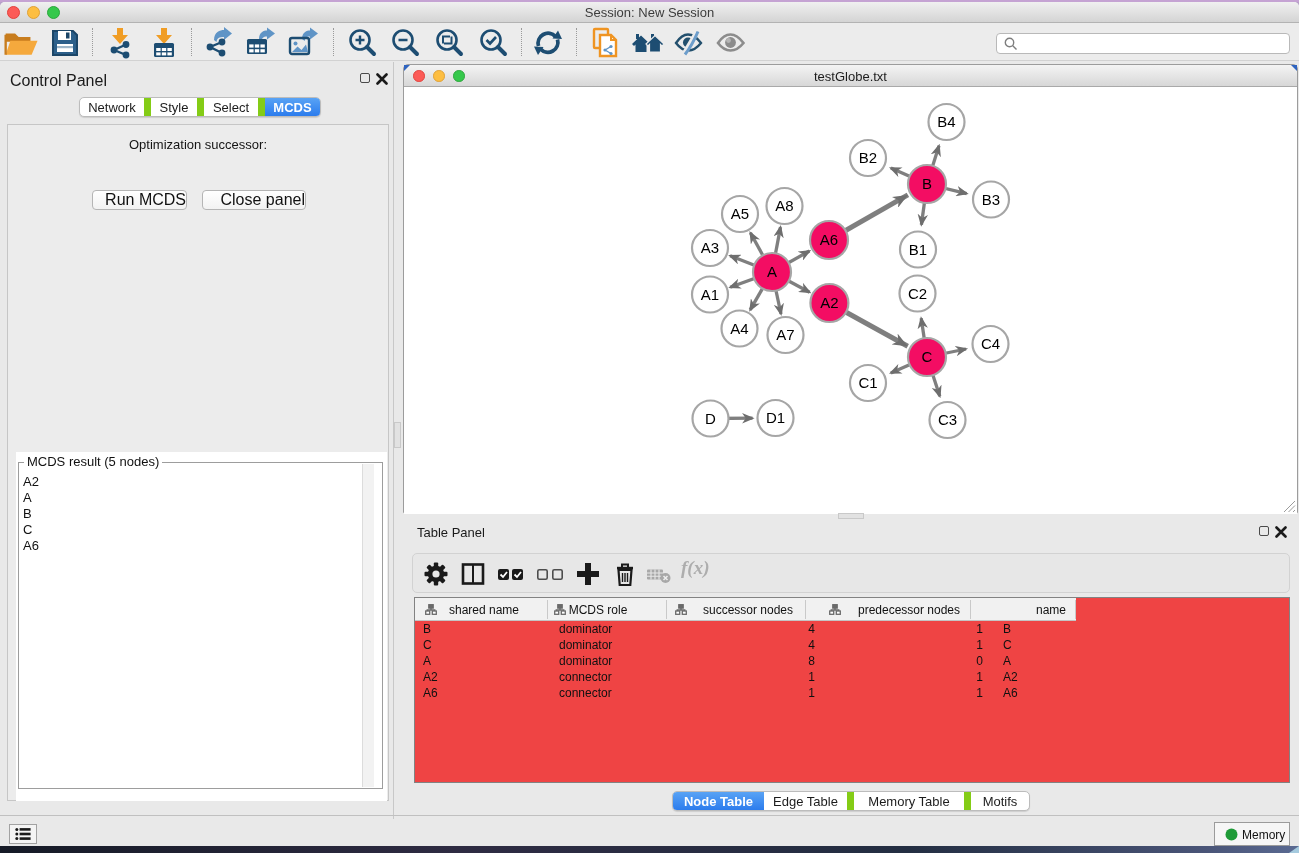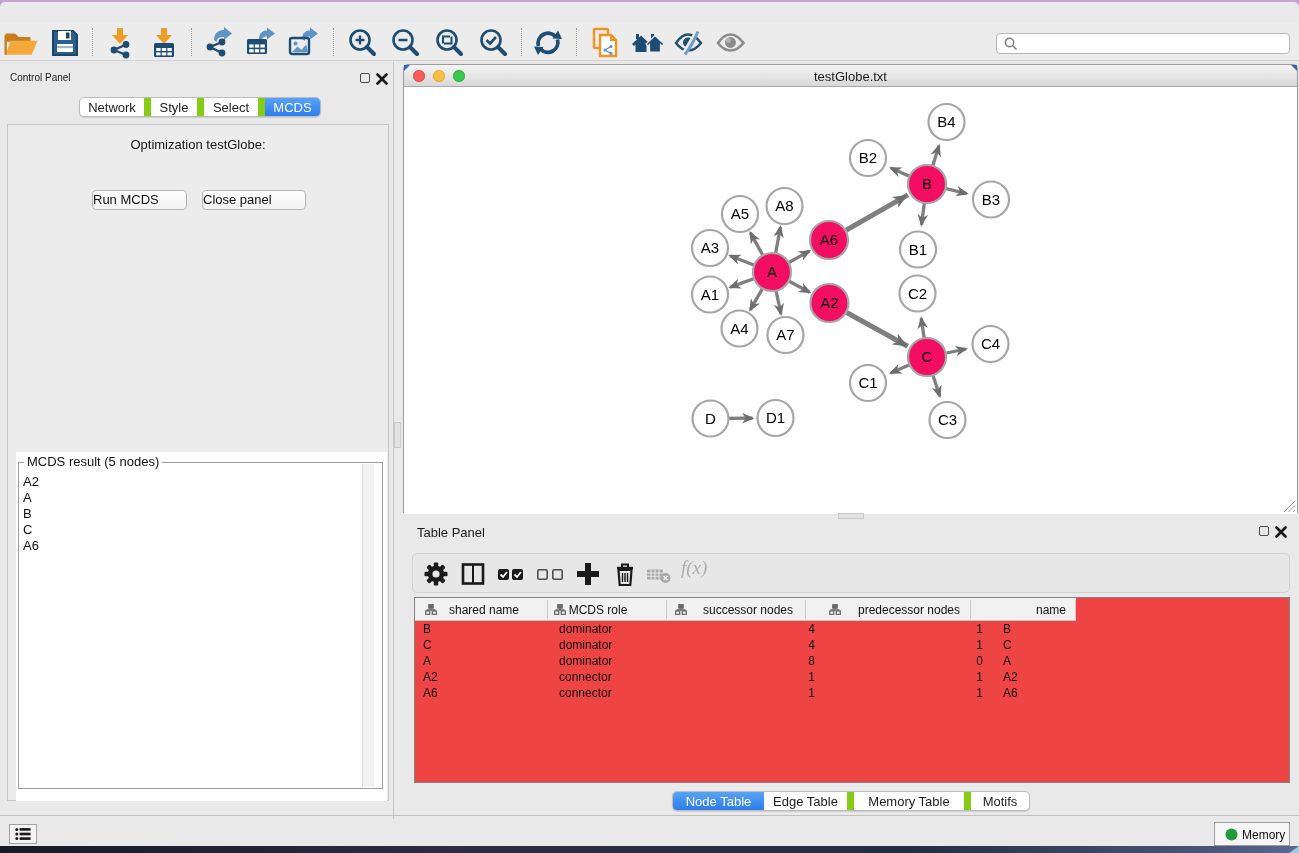--- a/index.html
+++ b/index.html
@@ -11,42 +11,48 @@
 
 #titlebar { left:0; top:0; width:1299px; height:21px; background:linear-gradient(#f0f0f0,#d4d4d4); border-bottom:1px solid #b3b3b3; }
 #titlebar .tl { position:absolute; top:4px; width:13px; height:13px; border-radius:50%; }
 #title-text { position:absolute; top:3px; width:100%; text-align:center; font-size:13px; color:#3c3c3c; }
 #toolbar { left:0; top:21px; width:1299px; height:38px; background:#ececec; border-bottom:1px solid #d2d2d2; }
 .tbsep { position:absolute; top:5px; height:28px; width:1px; border-left:1px dotted #9a9a9a; }
 .ticon { position:absolute; top:3px; }
 #searchbox { position:absolute; left:996px; top:10px; width:294px; height:21px; background:#fff; border:1px solid #b9b9b9; border-radius:4px; }
 
 #cpanel { left:0; top:60px; width:394px; height:757px; background:#e9e9e9; border-right:1px solid #c8c8c8; }
-.paneltitle { font-size:10px; color:#1a1a1a; }
+.paneltitle { font-size:16px; color:#1a1a1a; }
 .winbtn-sq { position:absolute; width:10px; height:10px; border:1.5px solid #4a4a4a; border-radius:2px; background:transparent; }
 .seg { position:absolute; display:flex; height:20px; border:1px solid #bcbcbc; border-radius:5px; background:#fff; box-shadow:0 1px 1px rgba(0,0,0,0.12); overflow:hidden; font-size:13px; }
 .seg > div { display:flex; align-items:center; justify-content:center; color:#1c1c1c; border-right:7px solid #84cc16; }
 .seg > div:last-child { border-right:none; }
-.seg > div.on { background:linear-gradient(#59a3f5,#2c7ced); color:#fff; border-right:none; }
+.seg > div.on { background:linear-gradient(#59a3f5,#2c7ced); color:#fff; border-right:none;font-weight:bold; }
 #cp-sub { position:absolute; left:7px; top:62px; width:382px; height:677px; background:#ececec; border:1px solid #c6c6c6; }
-.btn { position:absolute; height:20px; background:linear-gradient(#ffffff,#f2f2f2); border:1px solid #b5b5b5; border-radius:4px; font-size:13px; color:#111; text-align:left; line-height:18px; }
+.btn { position:absolute; height:20px; background:linear-gradient(#ffffff,#f2f2f2); border:1px solid #b5b5b5; border-radius:4px; font-size:16px; color:#111; text-align:right; line-height:18px; }
 #dropdown { position:absolute; left:36px; top:33px; width:310px; height:21px; background:#fff; border:1px solid #b2b2b2; border-radius:4px; font-size:13px; color:#111; line-height:19px; padding-left:12px; }
 #dd-btn { position:absolute; right:-1px; top:-1px; width:17px; height:21px; border-radius:0 4px 4px 0; background:linear-gradient(#6cb1f8,#2a7bee); }
 
 #grpbox { position:absolute; left:8px; top:327px; width:371px; height:349px; background:#fff; }
 #grp-border { position:absolute; left:2px; top:10px; width:365px; height:327px; border:1px solid #9d9d9d; }
 #grp-label { position:absolute; left:8px; top:2px; background:#fff; padding:0 3px; font-size:13px; color:#111; }
 .mcds-item { position:absolute; left:7px; font-size:13px; color:#111; }
 #grp-scroll { position:absolute; left:346px; top:12px; width:12px; height:323px; background:#f2f2f2; border-left:1px solid #dcdcdc; }
 </style>
 </head>
 <body>
 <div id="app">
 <div class="abs" id="deskstrip"></div>
 <div class="abs" id="mainwin">
+ <div class="abs" id="titlebar">
+  <div class="tl" style="left:7px;background:#fc5b57;border:1px solid #e2423d;"></div>
+  <div class="tl" style="left:27px;background:#fdbe41;border:1px solid #e0a135;"></div>
+  <div class="tl" style="left:47px;background:#35c84b;border:1px solid #2ca63c;"></div>
+  <div id="title-text">Session: New Session</div>
+ </div>
  <div class="abs" id="toolbar">
   <div class="tbsep" style="left:92px"></div>
   <div class="tbsep" style="left:191px"></div>
   <div class="tbsep" style="left:333px"></div>
   <div class="tbsep" style="left:521px"></div>
   <div class="tbsep" style="left:576px"></div>
   <svg class="ticon" style="left:4px" width="34" height="34" viewBox="0 0 34 34">
           <g transform="translate(17,17) scale(1.18) translate(-17,-17)">
             <path d="M4 9 h8 l3 3 h10 v4 h-21 z" fill="#c87d1e"></path>
             <path d="M4 27 L8 15 h23 L26 27 z" fill="#f5a93d"></path>
@@ -171,21 +177,21 @@
   <svg class="abs" style="left:376px;top:11px" width="12" height="12" viewBox="0 0 12 12">
           <path d="M1.5 1.5 L10.5 10.5 M10.5 1.5 L1.5 10.5" stroke="#1a1a1a" stroke-width="2.6" stroke-linecap="round"></path>
         </svg>
   <div class="seg" style="left:79px;top:35px;width:242px">
    <div style="width:71px">Network</div>
           <div style="width:53px">Style</div>
           <div style="width:61px">Select</div>
           <div class="on" style="flex:1">MCDS</div>
   </div>
   <div id="cp-sub">
-   <div style="position:absolute;left:0;width:100%;top:12px;text-align:center;font-size:13px;color:#141414">Optimization testGlobe:</div>
+   <div style="position:absolute;left:0;width:100%;top:12px;text-align:center;font-size:13px;color:#141414">Optimization successor:</div>
    <div class="btn" style="left:84px;top:65px;width:95px">Run MCDS</div>
    <div class="btn" style="left:194px;top:65px;width:104px">Close panel</div>
    <div id="grpbox">
     <div id="grp-border"></div>
     <div id="grp-label">MCDS result (5 nodes)</div>
     <div id="grp-scroll"></div>
     <div class="mcds-item" style="top:22px">A2</div>
     <div class="mcds-item" style="top:38px">A</div>
     <div class="mcds-item" style="top:54px">B</div>
     <div class="mcds-item" style="top:70px">C</div>
@@ -344,21 +350,21 @@
           <path d="M11.5 13 v9 M14 13 v9 M16.5 13 v9" stroke="#1a1a1a" stroke-width="1.4"></path>
         </svg>
   <svg class="tt" style="left:232px" width="30" height="28" viewBox="0 0 30 28">
           <g>
             <rect x="2" y="9.5" width="16" height="10" rx="1" fill="#a8a8a8"></rect>
             <path d="M2 13 h16 M2 16.2 h16 M6 9.5 v10 M10 9.5 v10 M14 9.5 v10" stroke="#e7e7e7" stroke-width="1.1"></path>
             <circle cx="20.5" cy="18" r="5" fill="#a8a8a8"></circle>
             <path d="M18.5 16 l4 4 M22.5 16 l-4 4" stroke="#efefef" stroke-width="1.5"></path>
           </g>
         </svg>
-  <div class="tt" style="left:268px;top:3px;font-family:'Liberation Serif',serif;font-style:italic;font-size:19px;color:#adadad;">f(x)</div>
+  <div class="tt" style="left:268px;top:3px;font-family:'Liberation Serif',serif;font-style:italic;font-size:19px;color:#adadad;font-weight:bold;">f(x)</div>
  </div>
  <div id="ntable">
   <div id="nt-header"></div>
   <div class="nt-div" style="left:132px"></div>
   <div class="nt-div" style="left:251px"></div>
   <div class="nt-div" style="left:390px"></div>
   <div class="nt-div" style="left:555px"></div>
   <div class="nt-div" style="left:660px"></div>
   <svg class="hicon" style="left:10px" width="12" height="11" viewBox="0 0 12 11">
           <g fill="none" stroke="#6a6a6a" stroke-width="1.3">

